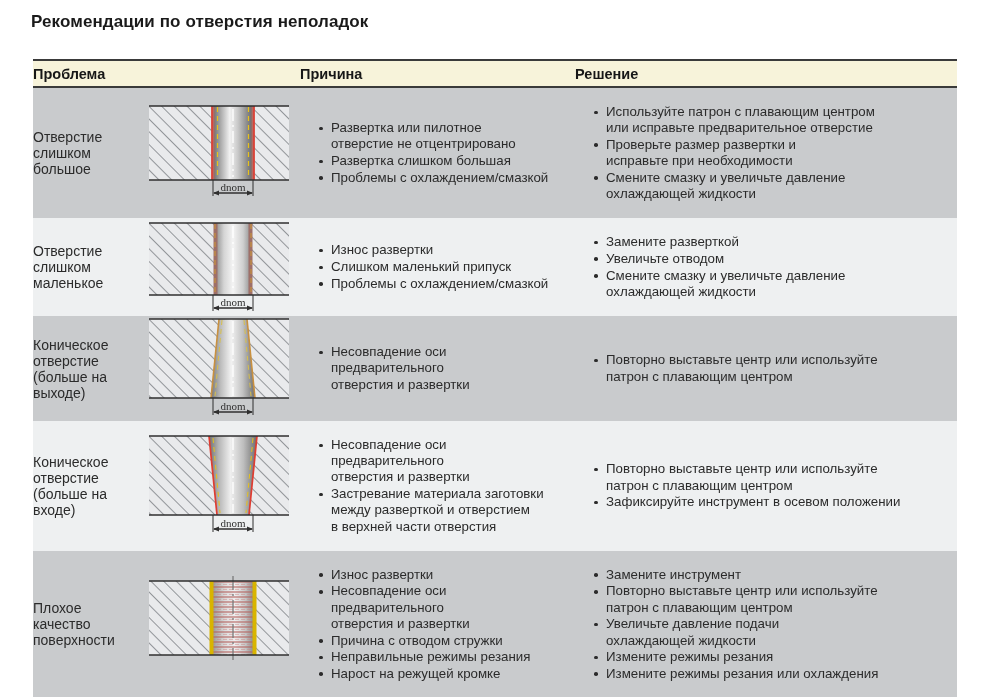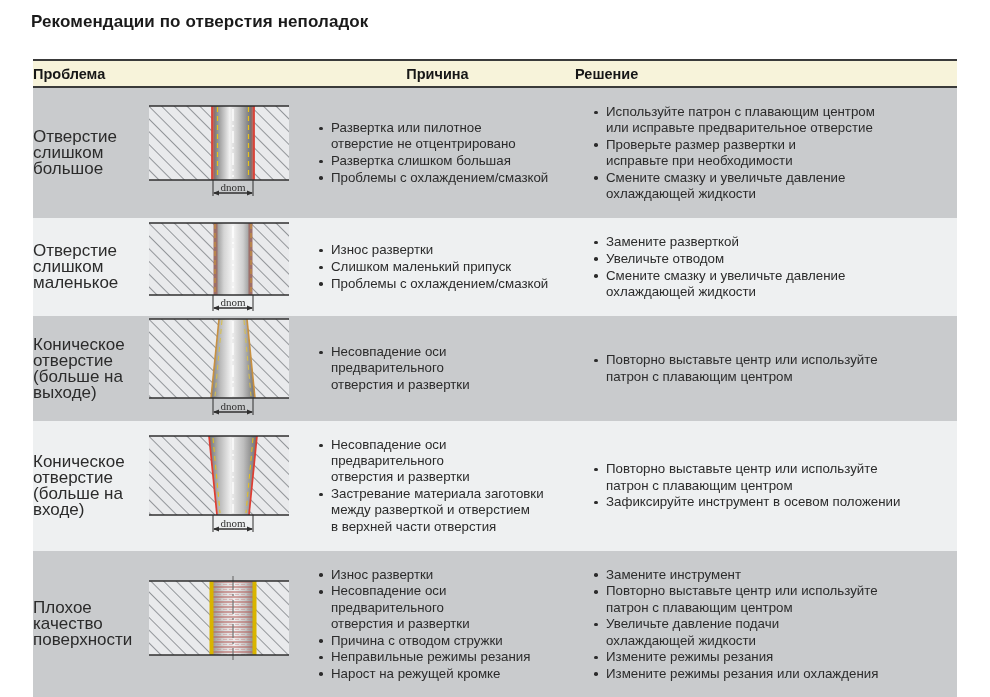--- a/index.html
+++ b/index.html
@@ -43,40 +43,40 @@
     border-top: 2px solid #3a3a3a;
     border-bottom: 2px solid #3a3a3a;
     font-size: 14.5px;
     font-weight: bold;
     color: #171717;
     height: 25px;
     padding: 0;
     vertical-align: middle;
   }
   th.h-problem { text-align: left; padding-left: 13px; }
-  th.h-cause   { text-align: center; }
+  th.h-cause   { text-align: left; }
   th.h-sol     { text-align: left; }
 
   col.c-problem { width: 104px; }
   col.c-fig     { width: 163px; }
   col.c-cause   { width: 275px; }
   col.c-sol     { width: 382px; }
 
   table.tshoot tbody tr.row-dark  td { background: #c9cbcd; }
   table.tshoot tbody tr.row-light td { background: #eef0f1; }
   table.tshoot tbody tr.last td { border-bottom: 2px solid #3a3a3a; }
 
   table.tshoot tbody td {
     padding: 0;
     vertical-align: middle;
     border: 0;
   }
 
   .cell-problem {
-    font-size: 17px;
+    font-size: 14px;
     line-height: 16px;
     color: #2b2b2b;
     padding: 0 4px 0 13px;
     white-space: pre-line;
     margin-top: 17px;
   }
 
   .cell-fig {
     text-align: center;
     padding: 6px 0 4px 0;

